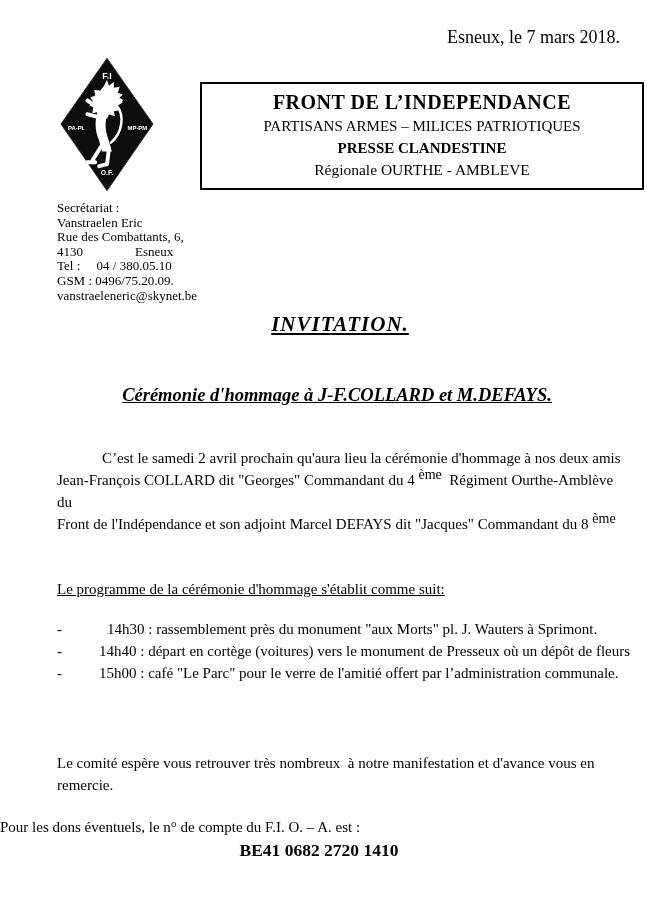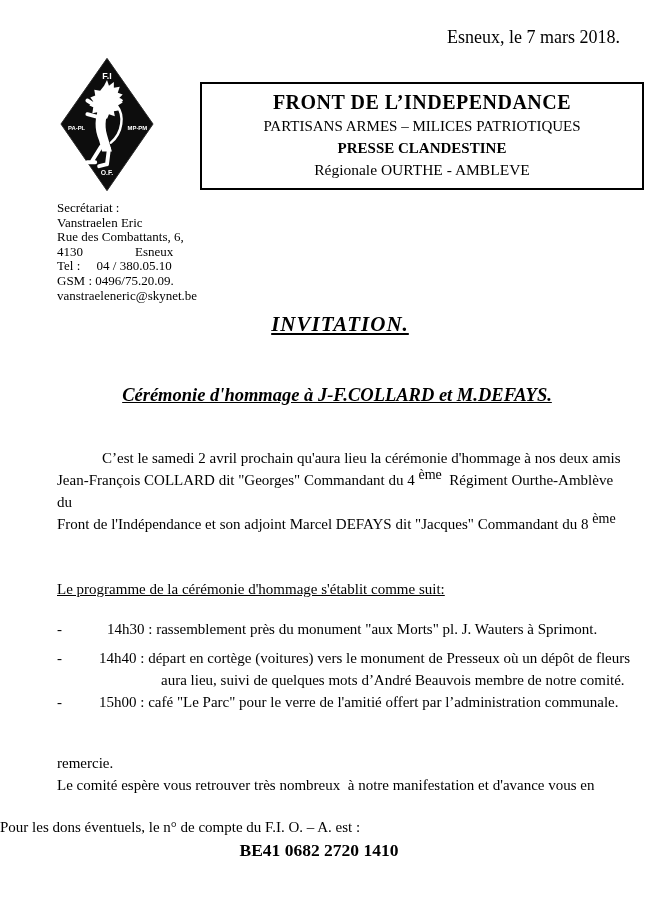--- a/index.html
+++ b/index.html
@@ -60,21 +60,21 @@
     position: absolute; left: 57px; top: 581px;
     font-size: 15px; text-decoration: underline;
   }
   .program-list {
     position: absolute; left: 57px; top: 618px; width: 575px;
     font-size: 15px; line-height: 22px;
   }
   .program-item { position: relative; }
   .program-item .dash { position: absolute; left: 0; top: 0; }
   .item-1 .item-lines .line { padding-left: 50px; }
-  .item-2 .item-lines .line:first-child { padding-left: 42px; margin-top: 7px; }
+  .item-2 .item-lines .line:first-child { padding-left: 42px; }
   .item-2 .item-lines .line:nth-child(2) { padding-left: 104px; }
   .item-3 .item-lines .line { padding-left: 42px; }
 
   .closing {
     position: absolute; left: 57px; top: 752px;
     font-size: 15px; line-height: 22px;
   }
 
   .donation-line {
     position: absolute; top: 819px; left: 0; width: 530px;
@@ -148,33 +148,32 @@
     <div class="program-item item-1">
       <span class="dash">-</span>
       <div class="item-lines">
           <div class="line">14h30 : rassemblement près du monument "aux Morts" pl. J. Wauters à Sprimont.</div>
         </div>
     </div>
     <div class="program-item item-2">
       <span class="dash">-</span>
       <div class="item-lines">
           <div class="line">14h40 : départ en cortège (voitures) vers le monument de Presseux où un dépôt de fleurs</div>
-          <div class="line">aura lieu, suivi de quelques mots d’André Beauvois membre de notre comité.</div>
         </div>
     </div>
     <div class="program-item item-3">
       <span class="dash">-</span>
       <div class="item-lines">
           <div class="line">15h00 : café "Le Parc" pour le verre de l'amitié offert par l’administration communale.</div>
         </div>
     </div>
   </div>
 
   <div class="closing">
+      <div class="line">Le comité espère vous retrouver très nombreux  à notre manifestation et d'avance vous en</div>
       <div class="line">remercie.</div>
-      <div class="line">Le comité espère vous retrouver très nombreux  à notre manifestation et d'avance vous en</div>
     </div>
 
   <div class="donation-line">Pour les dons éventuels, le n° de compte du F.I. O. – A. est :</div>
 
   <div class="donation-account">BE41 0682 2720 1410</div>
 
 </div>
 
 </body></html>

